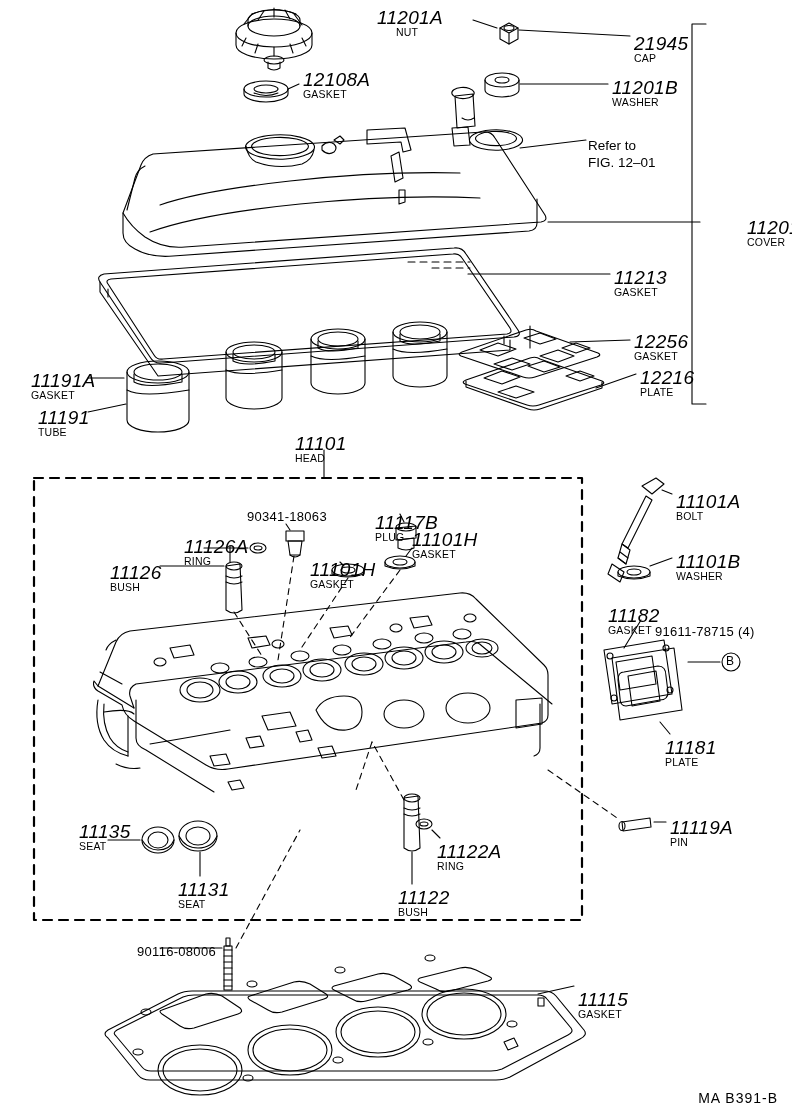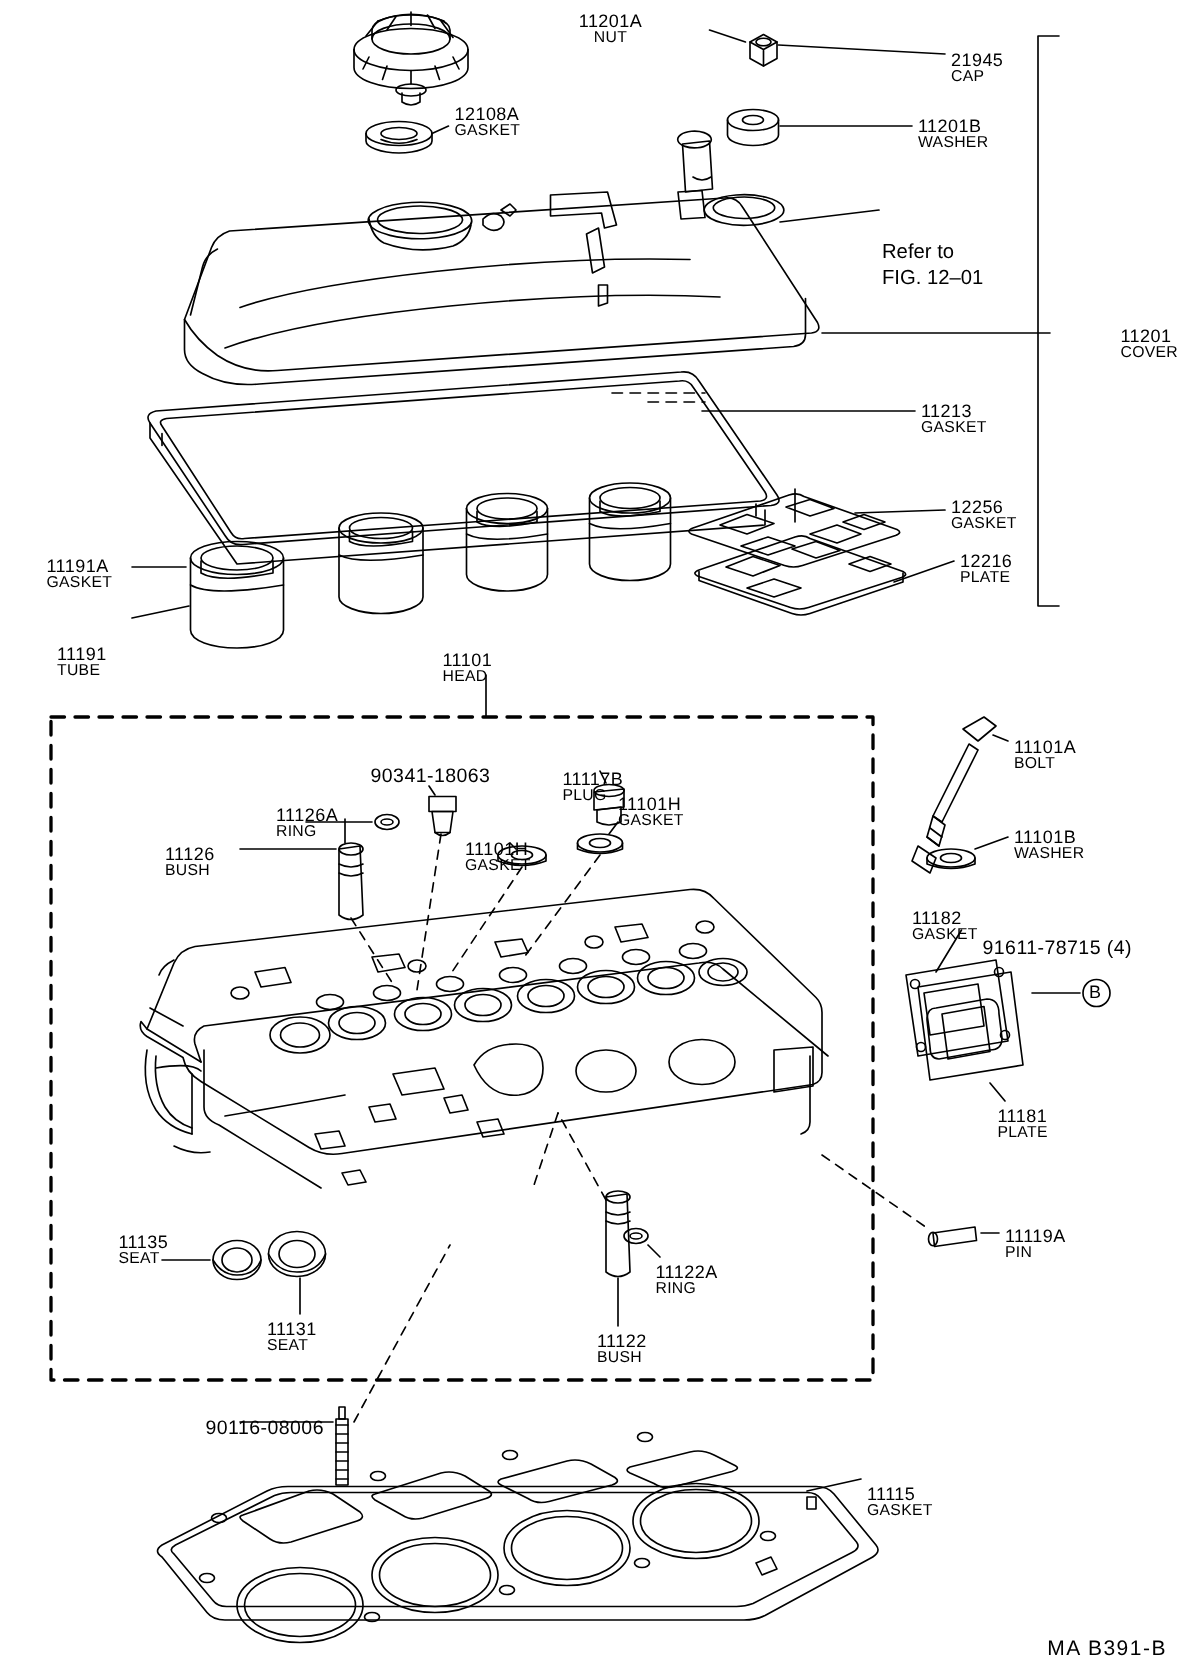--- a/index.html
+++ b/index.html
@@ -25,22 +25,23 @@
   }
   .lbl {
     position: absolute;
     font-family: "Liberation Sans", sans-serif;
     line-height: 1.02;
     white-space: nowrap;
     color: #000000;
   }
   .lbl .num {
     display: block;
-    font-size: 12px;
+    font-size: 19px;
     letter-spacing: 0.3px;
+    font-style: italic;
   }
   .lbl .sub {
     display: block;
     font-size: 10.5px;
     letter-spacing: 0.2px;
   }
   .lbl.ctr { text-align: center; }
   .lbl.ctr .num, .lbl.ctr .sub { text-align: center; }
   .lbl.lft { text-align: left; }
   .code {
@@ -57,21 +58,20 @@
     font-size: 14px;
     letter-spacing: 1px;
     color: #000;
   }
   .referto {
     position: absolute;
     font-size: 13.5px;
     line-height: 1.25;
     white-space: nowrap;
     color: #000;
-    margin-top: 22px;
   }
 </style>
 </head>
 <body>
 
 <div id="page">
 
   <svg id="svg-root" viewBox="0 0 792 1114">
     <g fill="none" stroke="#000" stroke-width="1.1" stroke-linejoin="round" stroke-linecap="round">
 
@@ -460,21 +460,21 @@
   <div class="lbl lft" style="left:640px; top:368px;">
     <span class="num">12216</span>
     <span class="sub">PLATE</span>
   </div>
 
   <div class="lbl lft" style="left:31px; top:371px;">
     <span class="num">11191A</span>
     <span class="sub">GASKET</span>
   </div>
 
-  <div class="lbl lft" style="left:38px; top:430px;">
+  <div class="lbl lft" style="left:38px; top:408px;">
     <span class="num">11191</span>
     <span class="sub">TUBE</span>
   </div>
 
   <div class="lbl lft" style="left:295px; top:434px;">
     <span class="num">11101</span>
     <span class="sub">HEAD</span>
   </div>
 
   <div class="lbl lft" style="left:375px; top:513px;">

